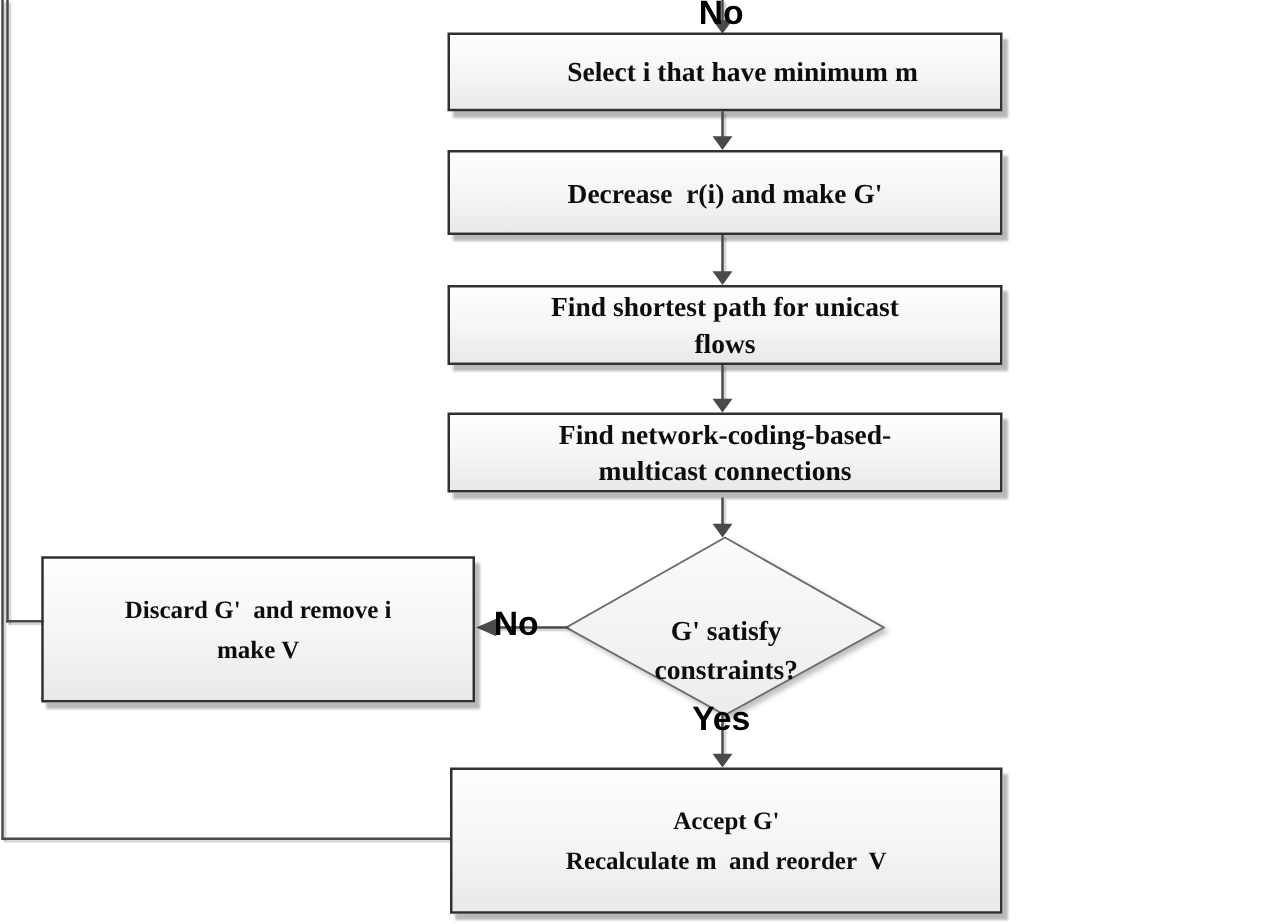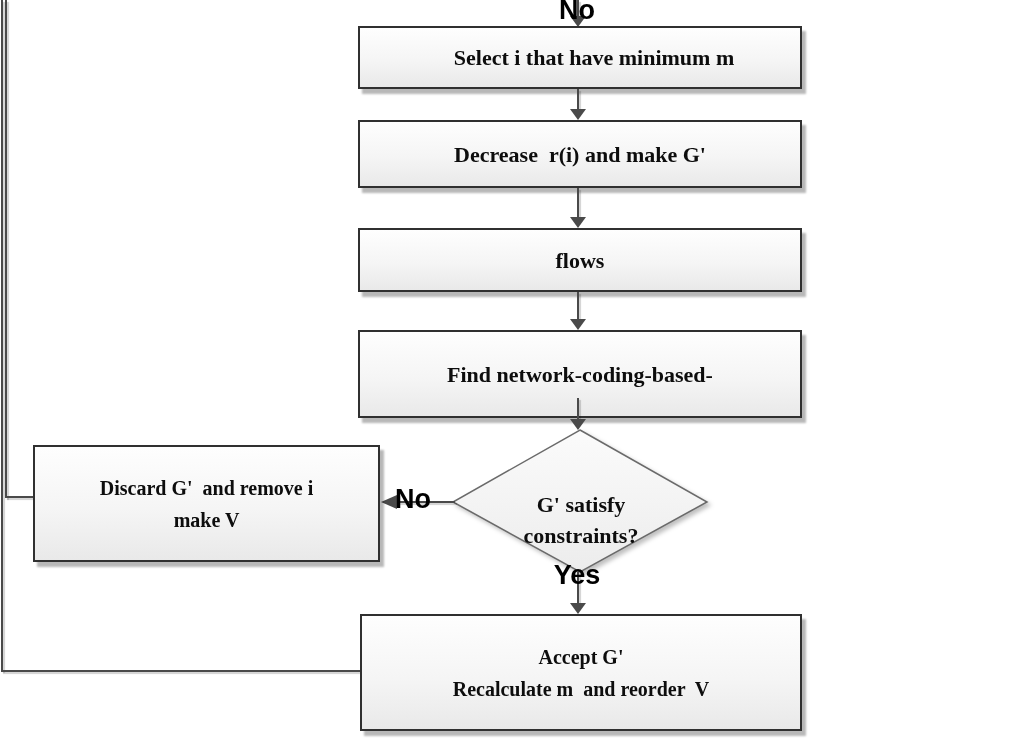--- a/index.html
+++ b/index.html
@@ -87,28 +87,30 @@
   <div class="arrow-down" style="left:570px; top:109px;"></div>
 
   <div class="box row-box" style="top:120px; height:68px;">
     <div class="box-line">Decrease  r(i) and make G'</div>
   </div>
 
   <div class="line-el" style="left:577px; top:188px; width:2px; height:30px;"></div>
   <div class="arrow-down" style="left:570px; top:217px;"></div>
 
   <div class="box row-box" style="top:228px; height:64px;">
+    <div class="box-line">Find shortest path for unicast</div>
     <div class="box-line">flows</div>
   </div>
 
   <div class="line-el" style="left:577px; top:292px; width:2px; height:28px;"></div>
   <div class="arrow-down" style="left:570px; top:319px;"></div>
 
-  <div class="box row-box" style="top:330px; height:88px;">
+  <div class="box row-box" style="top:330px; height:64px;">
     <div class="box-line">Find network-coding-based-</div>
+    <div class="box-line">multicast connections</div>
   </div>
 
   <div class="line-el" style="left:577px; top:398px; width:2px; height:22px;"></div>
   <div class="arrow-down" style="left:570px; top:419px;"></div>
 
   <svg class="diamond-svg" width="275" height="155">
     <defs>
       <linearGradient id="gradDiamond" x1="0" y1="0" x2="0" y2="1">
         <stop offset="0%" stop-color="#fbfbfb"></stop>
         <stop offset="100%" stop-color="#ececec"></stop>

